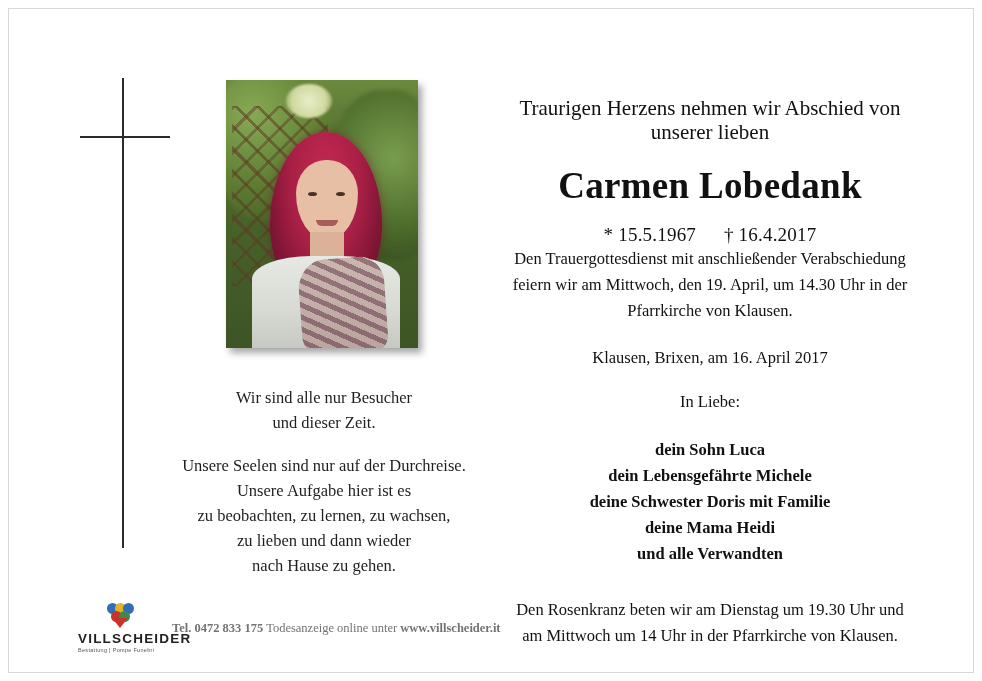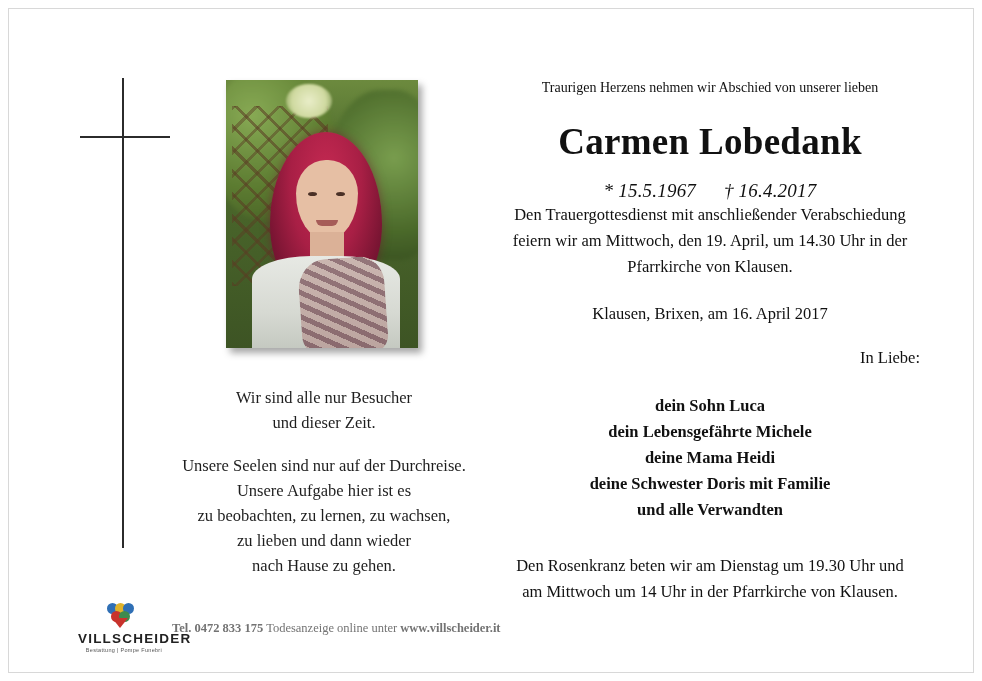--- a/index.html
+++ b/index.html
@@ -173,49 +173,48 @@
   
   .right {
     position: absolute;
     left: 500px;
     top: 76px;
     width: 420px;
     text-align: center;
     color: #111;
   }
   .intro {
-    font-size: 14px;
+    font-size: 21px;
     line-height: 24px;
+    margin-top: 20px;
   }
   .name {
     margin-top: 20px;
     font-size: 37px;
     font-weight: bold;
     letter-spacing: .3px;
     line-height: 44px;
   }
   .dates {
     margin-top: 16px;
     font-size: 19px;
     letter-spacing: .2px;
-    font-style: italic;
   }
   .dates .sep { display: inline-block; width: 18px; }
   .service {
     font-size: 16.5px;
     line-height: 26px;
   }
   .place-date {
     margin-top: 24px;
     font-size: 16.5px;
   }
   .inlove {
     margin-top: 24px;
     font-size: 16.5px;
-    text-align: right;
   }
   .family {
     margin-top: 25px;
     font-size: 16.5px;
     line-height: 26px;
     font-weight: bold;
   }
   .rosary {
     margin-top: 30px;
     font-size: 16.5px;
@@ -228,21 +227,21 @@
     left: 78px;
     bottom: 26px;
     display: flex;
     align-items: center;
     gap: 10px;
   }
   .logo {
     position: relative;
     width: 84px;
     height: 52px;
-    text-align: right;
+    text-align: left;
   }
   .crest {
     width: 30px;
     height: 26px;
     margin: 0 auto;
     position: relative;
   }
   .crest .c {
     position: absolute;
     width: 11px; height: 11px;
@@ -350,24 +349,24 @@
     <div class="inlove">In Liebe:</div>
 
     <div class="family">
       <div>
         <span>dein Sohn </span><b>Luca</b><span></span>
       </div>
       <div>
         <span>dein Lebensgefährte </span><b>Michele</b><span></span>
       </div>
       <div>
+        <span>deine Schwester </span><b>Doris</b><span> mit Familie</span>
+      </div>
+      <div>
         <span>deine Mama </span><b>Heidi</b><span></span>
-      </div>
-      <div>
-        <span>deine Schwester </span><b>Doris</b><span> mit Familie</span>
       </div>
       <div>
         <span>und alle Verwandten</span><b></b><span></span>
       </div>
     </div>
 
     <div class="rosary">
       <div>Den Rosenkranz beten wir am Dienstag um 19.30 Uhr und</div>
       <div>am Mittwoch um 14 Uhr in der Pfarrkirche von Klausen.</div>
     </div>

